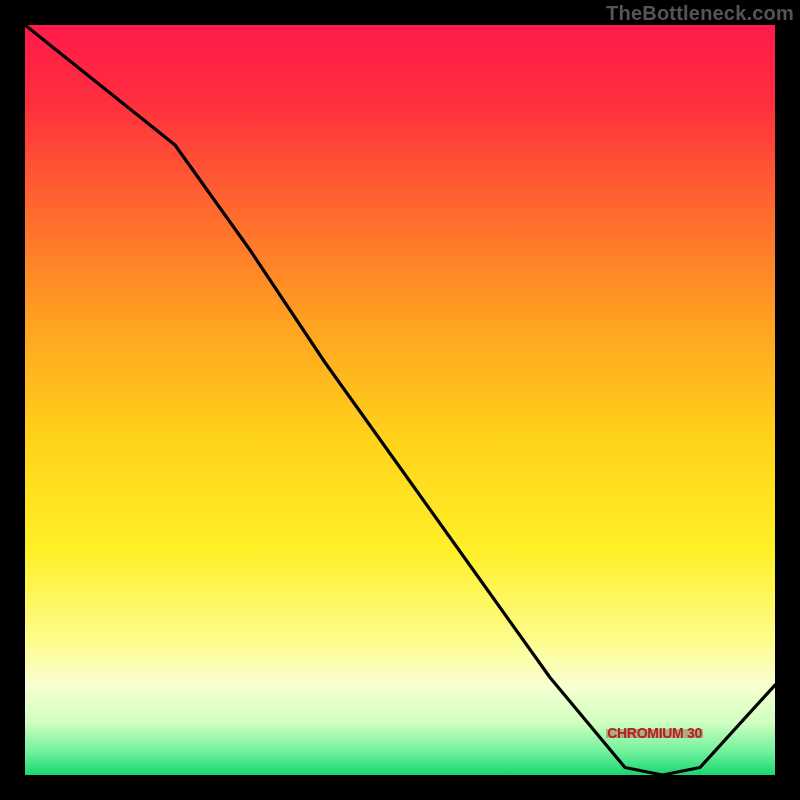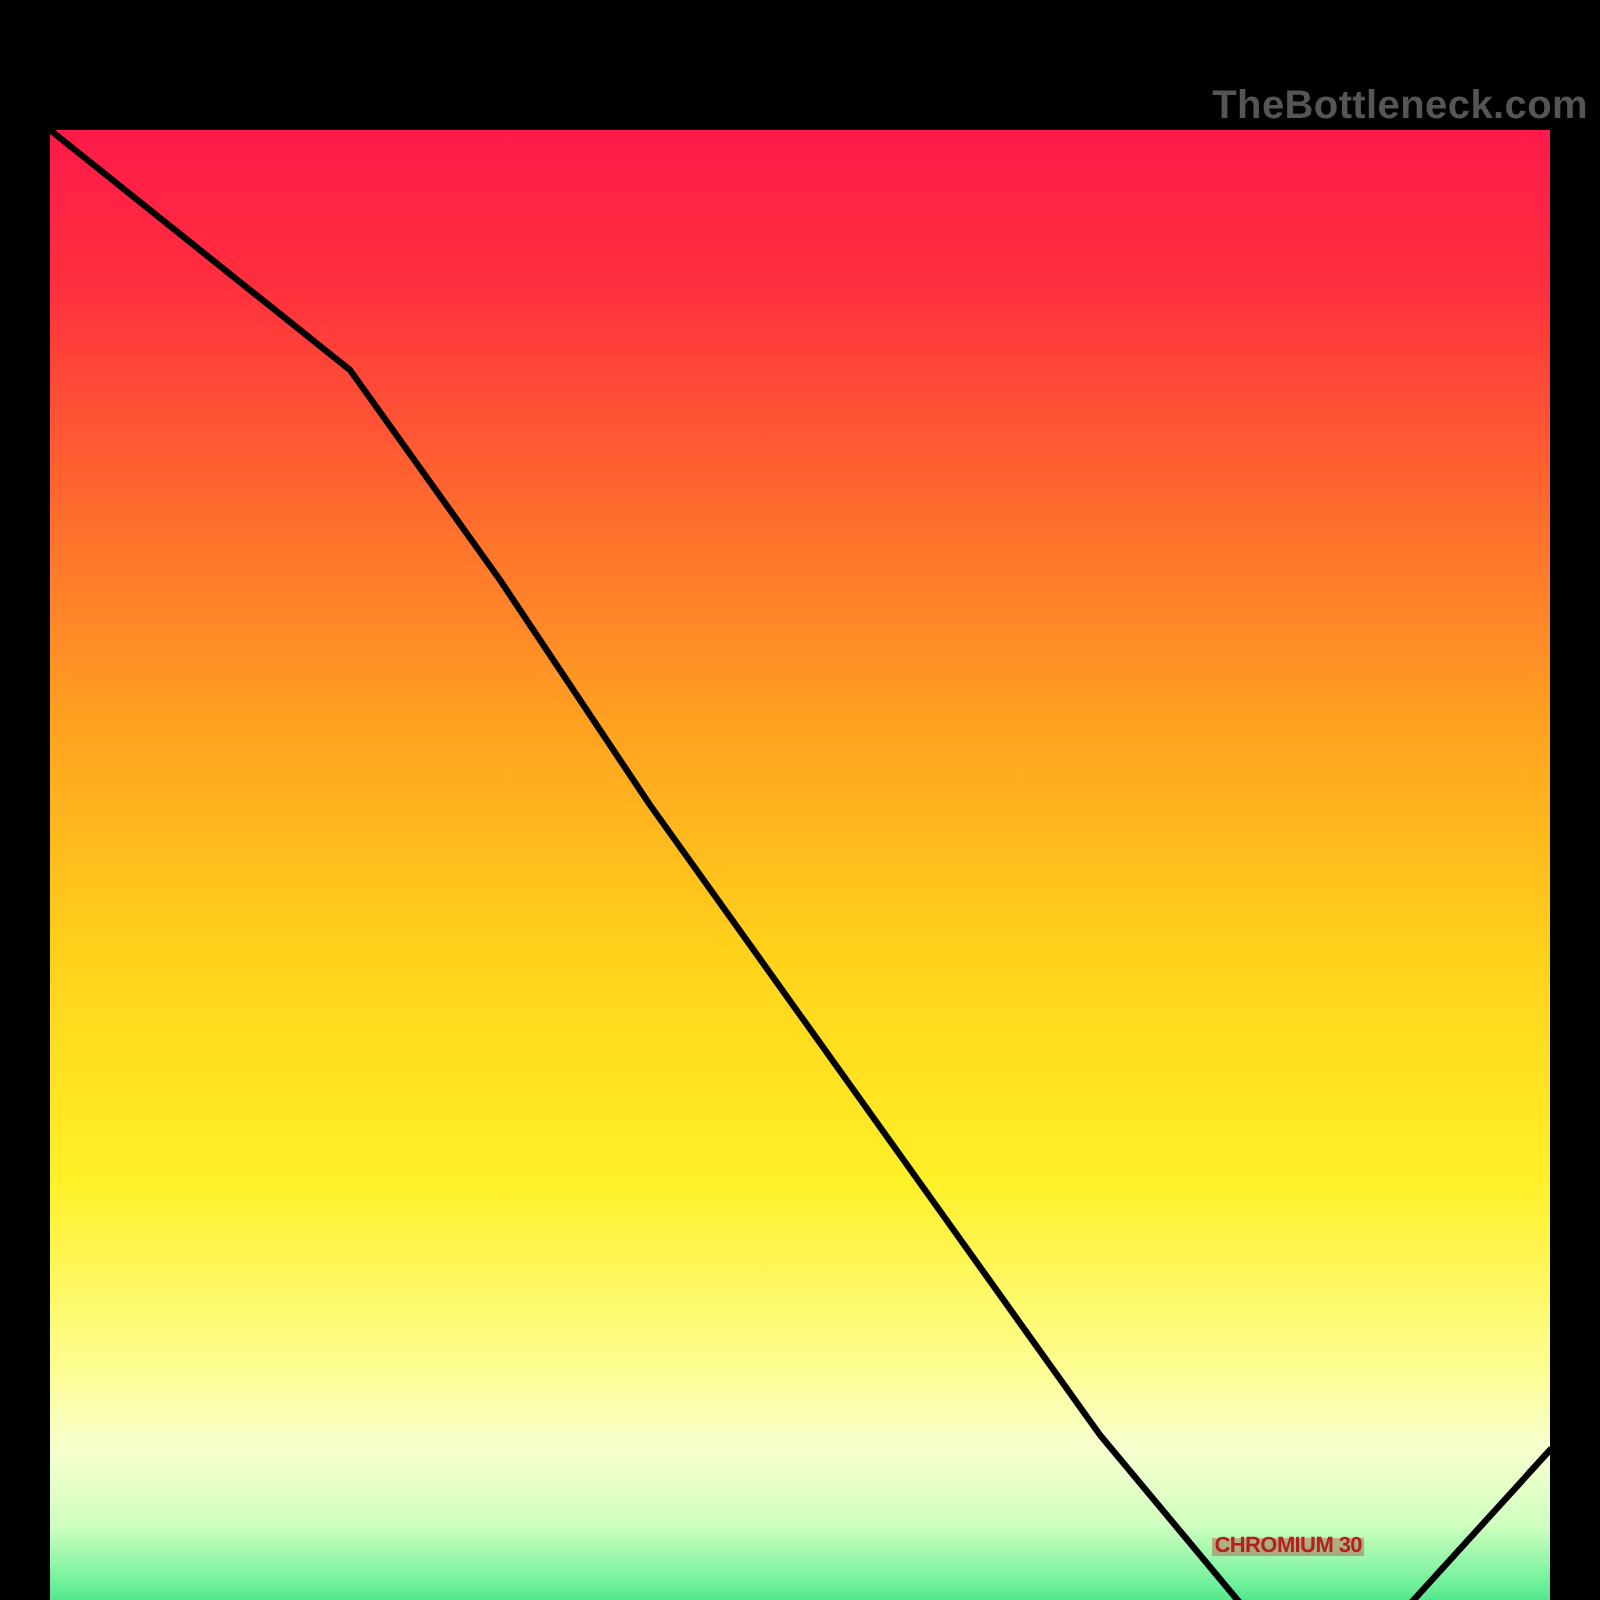--- a/index.html
+++ b/index.html
@@ -2,21 +2,20 @@
 <html><head>
 <meta charset="utf-8">
 <style>
   * { margin: 0; padding: 0; box-sizing: border-box; }
   html, body { width: 800px; height: 800px; background: #000; overflow: hidden; font-family: Arial, sans-serif; }
   .stage {
     position: relative;
     width: 800px;
     height: 648px;
     background: #000;
-    margin-top: 40px;
   }
   .attribution {
     position: absolute;
     top: 2px;
     right: 6px;
     color: #555;
     font-size: 20px;
     font-weight: 600;
     letter-spacing: 0.2px;
     user-select: none;
@@ -35,21 +34,21 @@
     inset: 0;
   }
   .line-svg {
     position: absolute;
     inset: 0;
   }
   .red-label {
     position: absolute;
     color: #b42020;
     background: rgba(176,32,32,0.35);
-    font-size: 11px;
+    font-size: 14px;
     font-weight: 700;
     letter-spacing: -0.3px;
     padding: 0 1px;
     white-space: nowrap;
     user-select: none;
     line-height: 9px;
   }
 </style>
 </head>
 <body>

